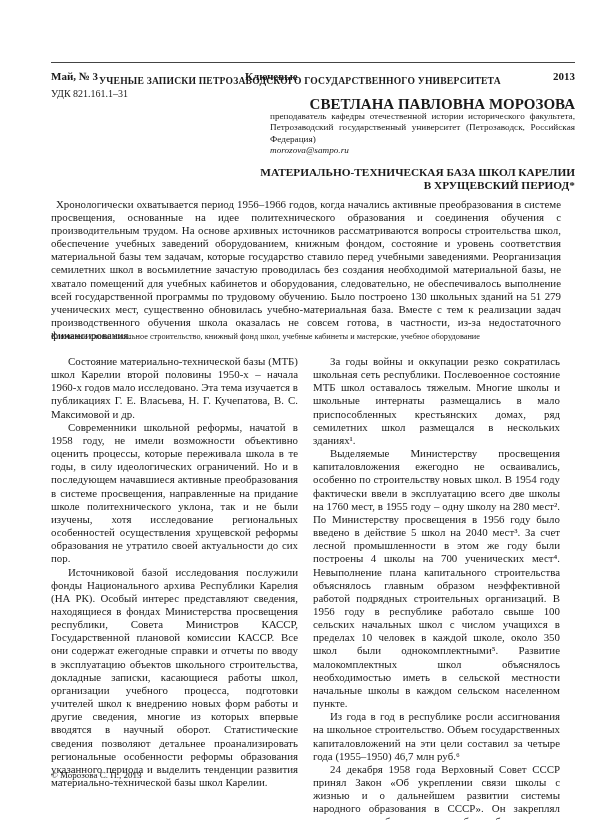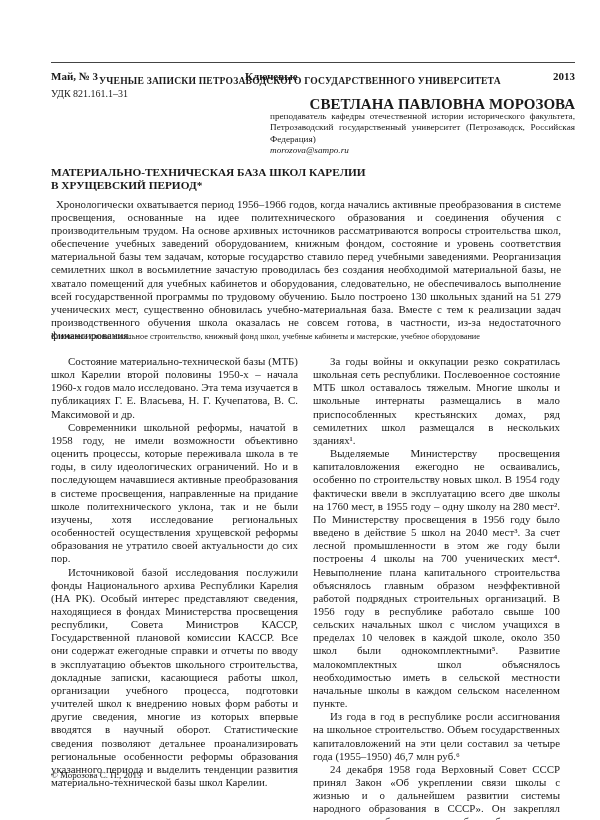--- a/index.html
+++ b/index.html
@@ -15,21 +15,21 @@
     .meta-row { position: absolute; top: 70px; left: 51px; width: 524px; height: 14px; font-weight: bold; font-size: 11px; }
     .meta-left { position: absolute; left: 0; }
     .meta-center { position: absolute; left: 194px; }
     .meta-right { position: absolute; right: 0; }
     .udk { position: absolute; top: 88px; left: 51px; font-size: 10px; }
     .author-block { position: absolute; top: 99px; left: 270px; width: 305px; font-size: 9.2px; line-height: 11.2px; }
     .author-name { text-align: right; font-weight: bold; font-size: 15px; margin-bottom: 1px; }
     .author-info { text-align: justify; }
     .author-email { font-style: italic; }
     .article-title {
-      position: absolute; top: 166px; left: 51px; width: 524px; text-align: left;
+      position: absolute; top: 166px; left: 51px; width: 524px; text-align: right;
       font-weight: bold; font-size: 11.3px; line-height: 13px;
     }
     .abstract {
       position: absolute; top: 198px; left: 51px; width: 510px;
       font-size: 10.9px; line-height: 13.1px; text-align: justify; text-indent: 5px;
     }
     .keywords { position: absolute; top: 331px; left: 51px; width: 524px; font-size: 8.3px; line-height: 11px; }
     .col { position: absolute; top: 355px; width: 247px; font-size: 10.9px; line-height: 13.15px; text-align: justify; }
     .col-left { left: 51px; }
     .col-right { left: 313px; }

